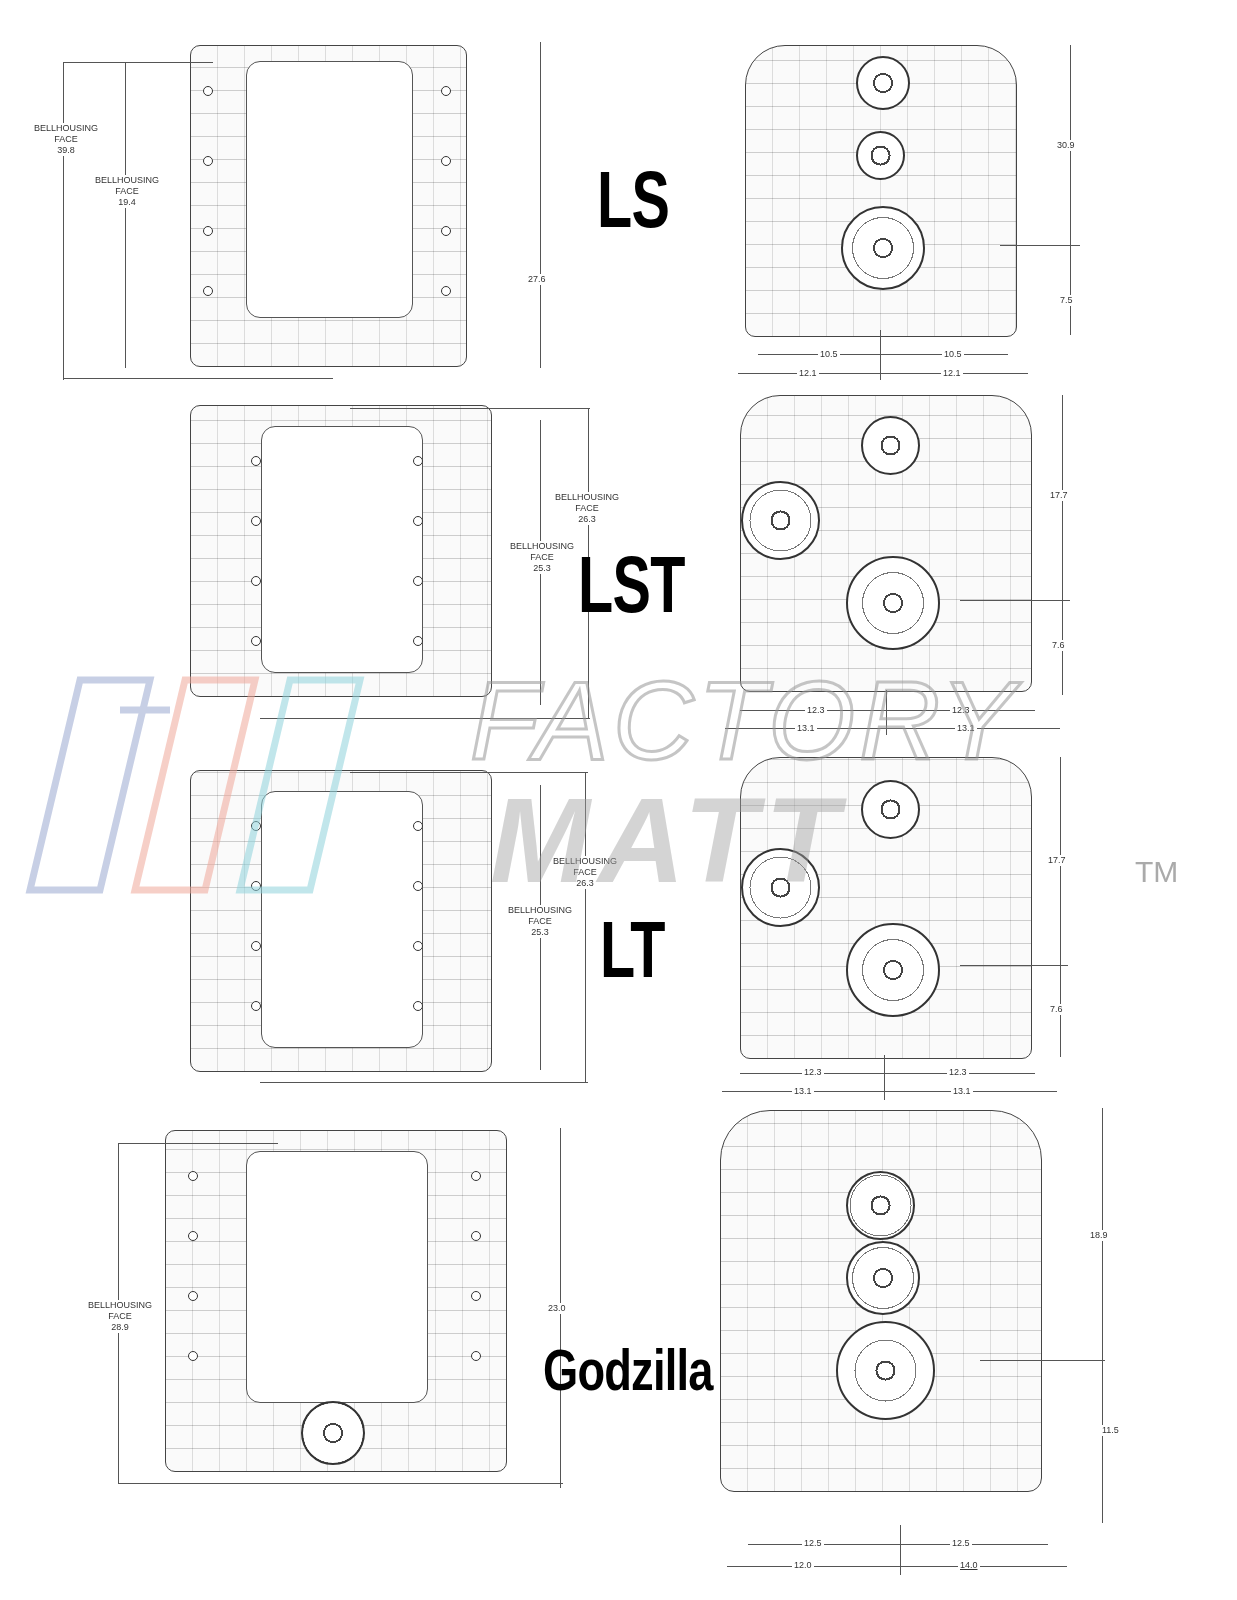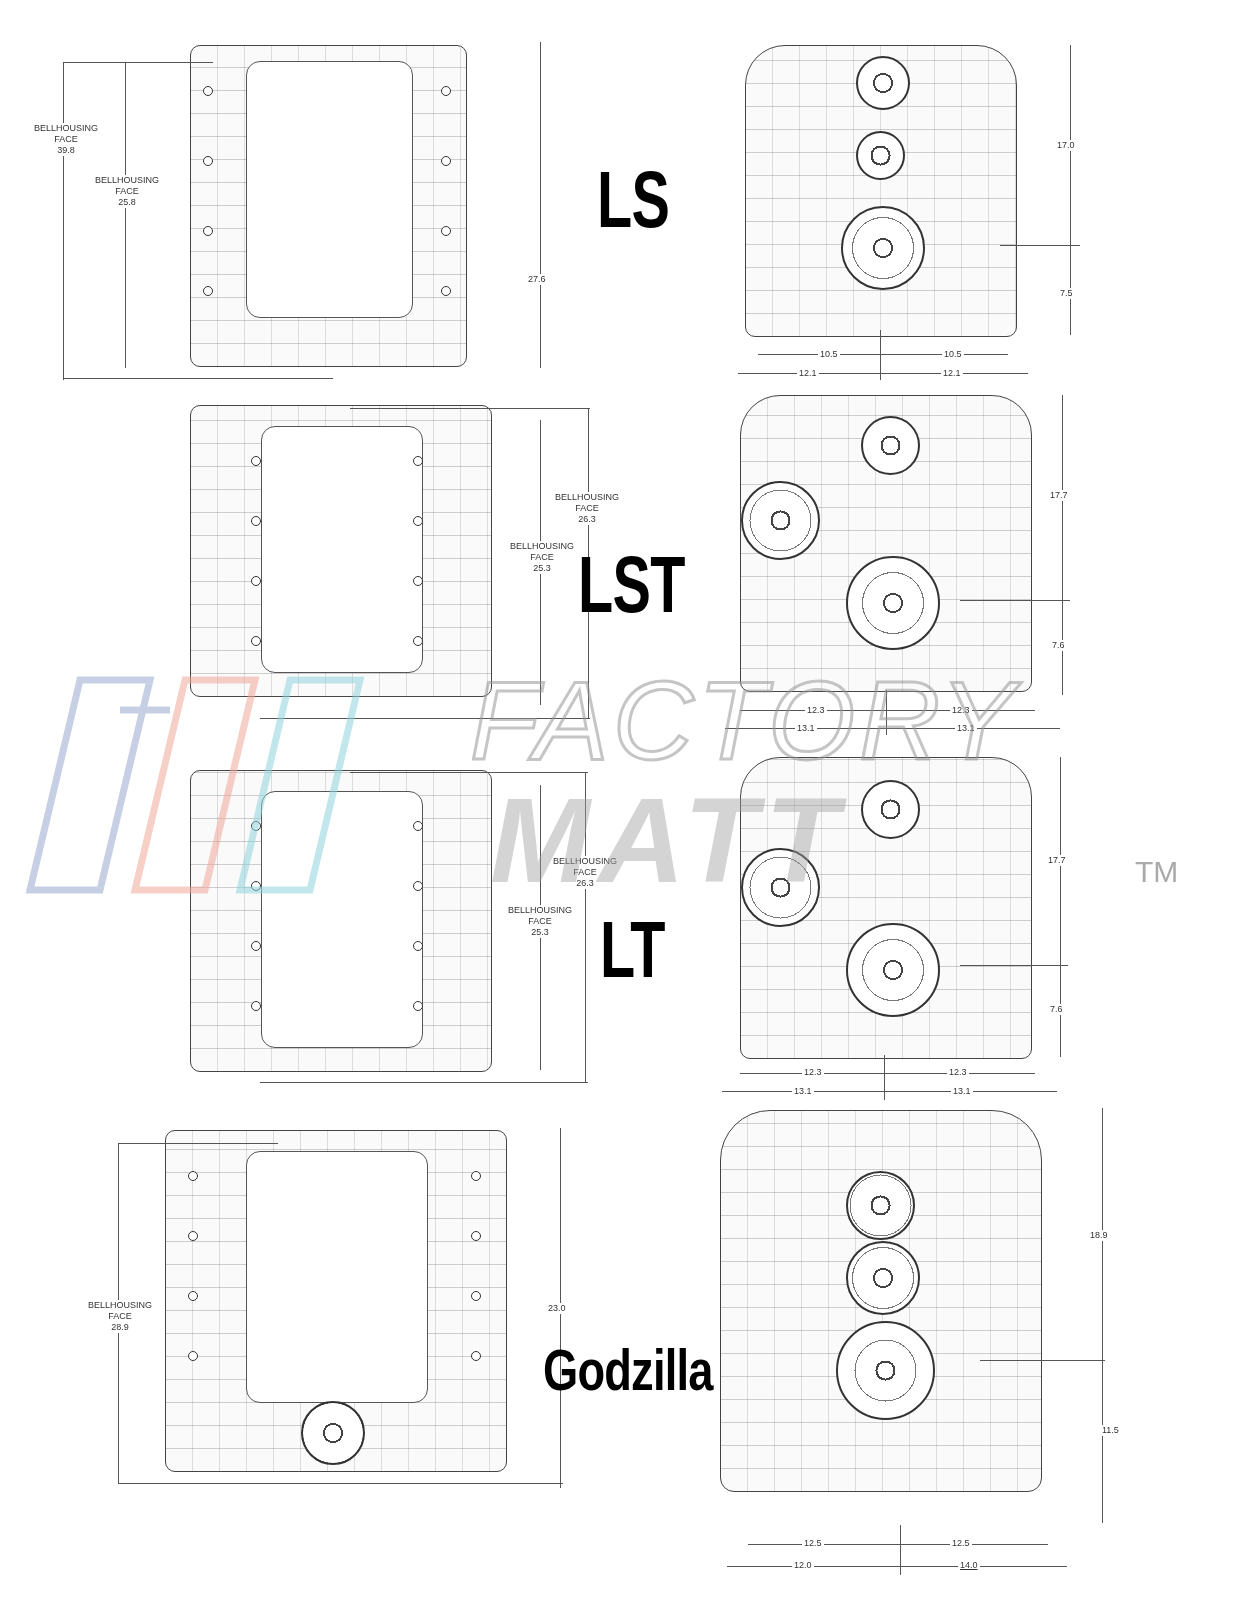--- a/index.html
+++ b/index.html
@@ -39,34 +39,34 @@
   <div class="hline" style="left:63px;top:62px;width:150px;"></div>
   <div class="hline" style="left:63px;top:378px;width:270px;"></div>
   <div class="dim" style="left:24px;top:123px;width:80px;">
     <div>BELLHOUSING</div>
     <div>FACE</div>
     <div>39.8</div>
   </div>
   <div class="dim" style="left:85px;top:175px;width:80px;">
     <div>BELLHOUSING</div>
     <div>FACE</div>
-    <div>25.8</div>
+    <div>19.4</div>
   </div>
   <div class="dim" style="left:526px;top:274px;">27.6</div>
 
   <div class="engine-label" style="left:597px;top:160px;font-size:80px;line-height:80px;">LS</div>
 
   <div class="drawing" style="left:745px;top:45px;width:270px;height:290px;border-radius:40px 40px 10px 10px;">
     <div class="pulley" style="left:95px;top:160px;width:80px;height:80px;"></div>
     <div class="pulley" style="left:110px;top:85px;width:45px;height:45px;"></div>
     <div class="pulley" style="left:110px;top:10px;width:50px;height:50px;"></div>
   </div>
   <div class="vline" style="left:1070px;top:45px;height:290px;"></div>
-  <div class="dim" style="left:1055px;top:140px;">17.0</div>
-  <div class="dim" style="left:1058px;top:288px;">7.5</div>
+  <div class="dim" style="left:1055px;top:140px;">30.9</div>
+  <div class="dim" style="left:1058px;top:295px;">7.5</div>
   <div class="hline" style="left:1000px;top:245px;width:80px;"></div>
   <div class="hline" style="left:758px;top:354px;width:250px;"></div>
   <div class="hline" style="left:738px;top:373px;width:290px;"></div>
   <div class="vline" style="left:880px;top:330px;height:50px;"></div>
   <div class="dim" style="left:818px;top:349px;">10.5</div>
   <div class="dim" style="left:942px;top:349px;">10.5</div>
   <div class="dim" style="left:797px;top:368px;">12.1</div>
   <div class="dim" style="left:941px;top:368px;">12.1</div>
 </div>
 

